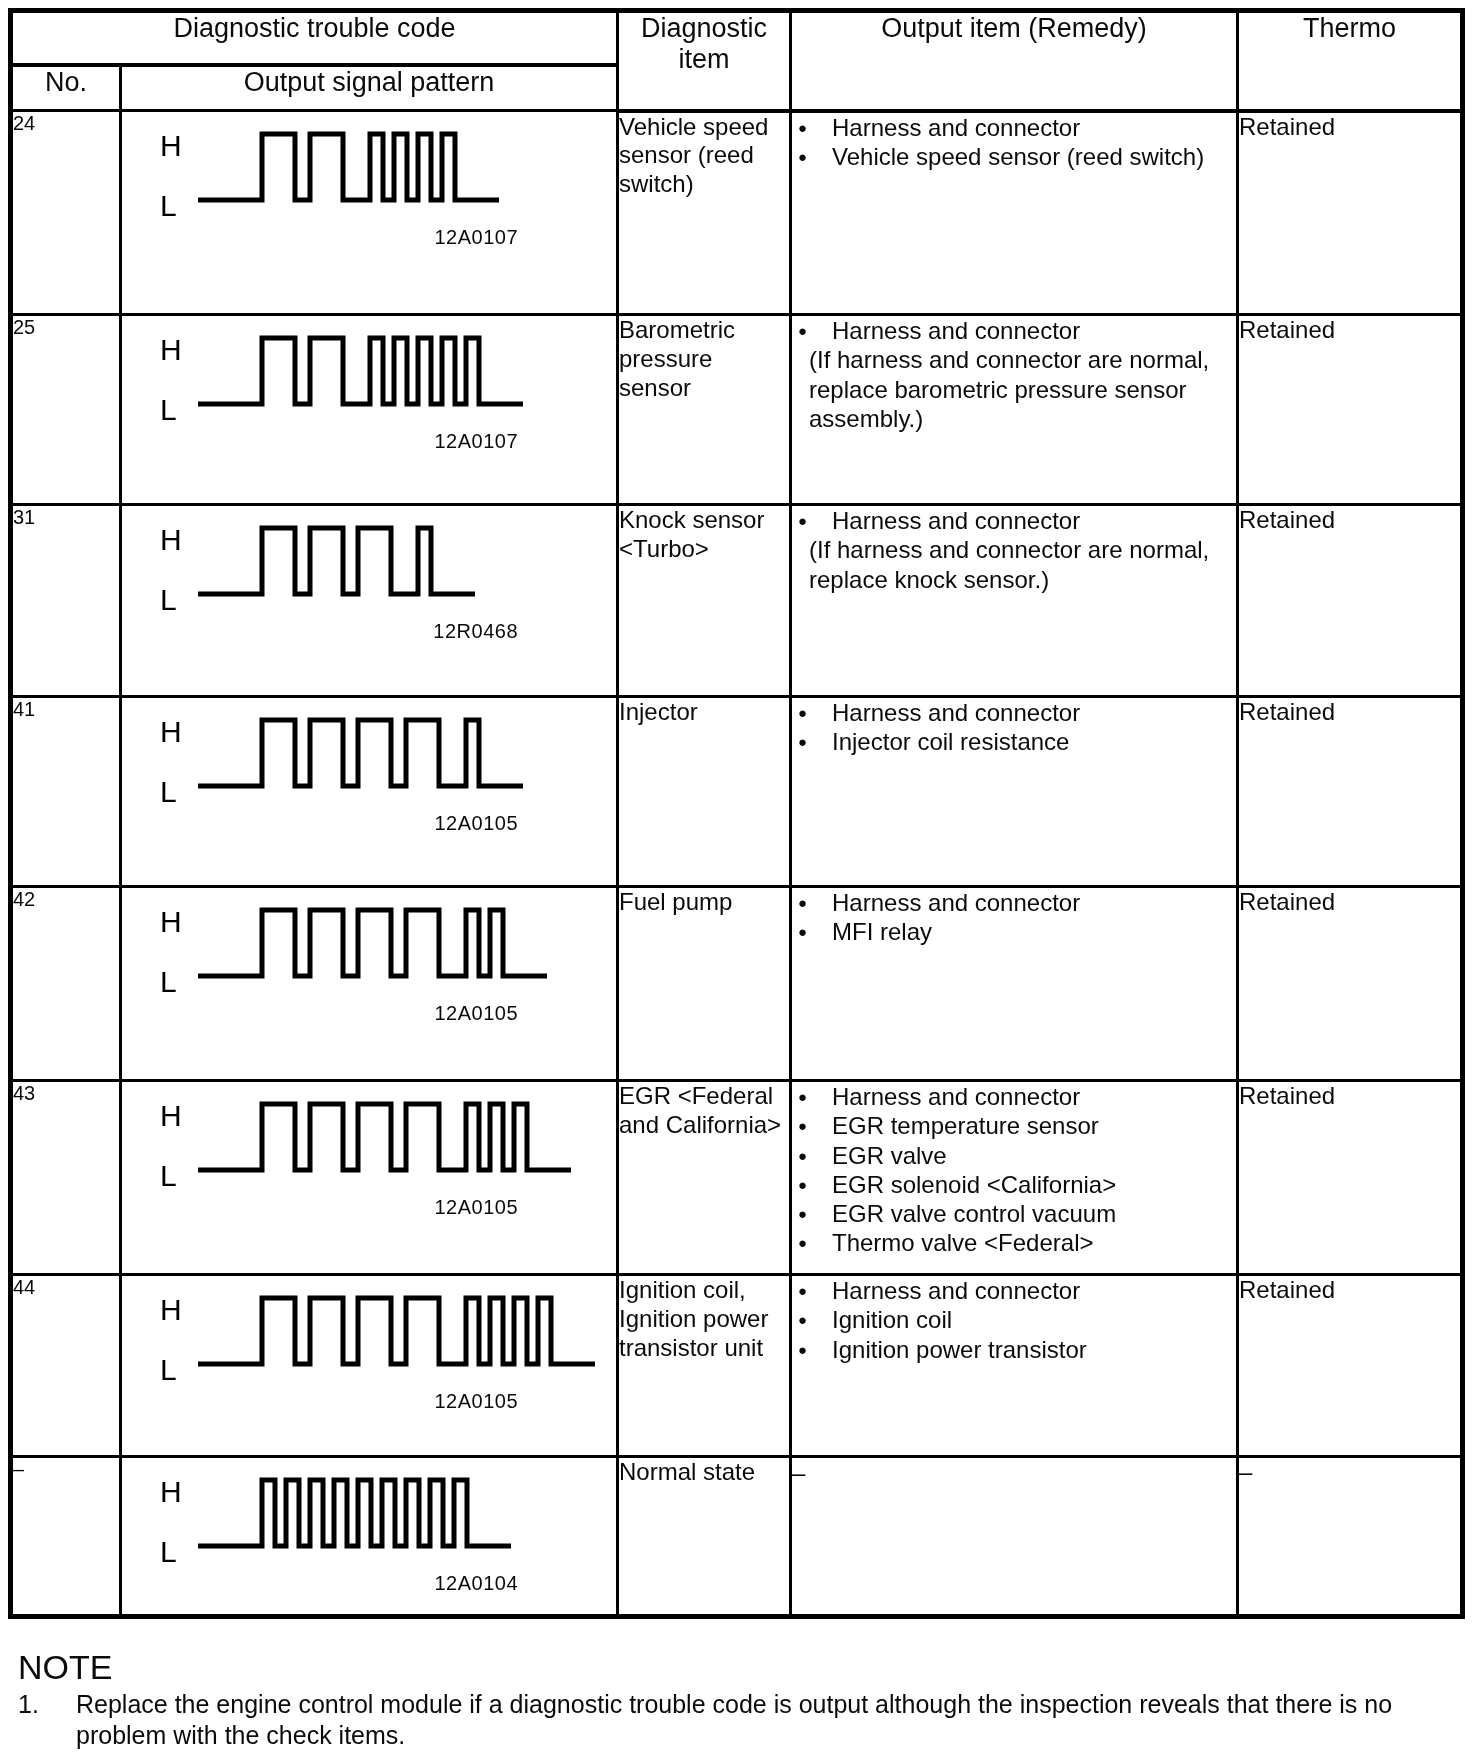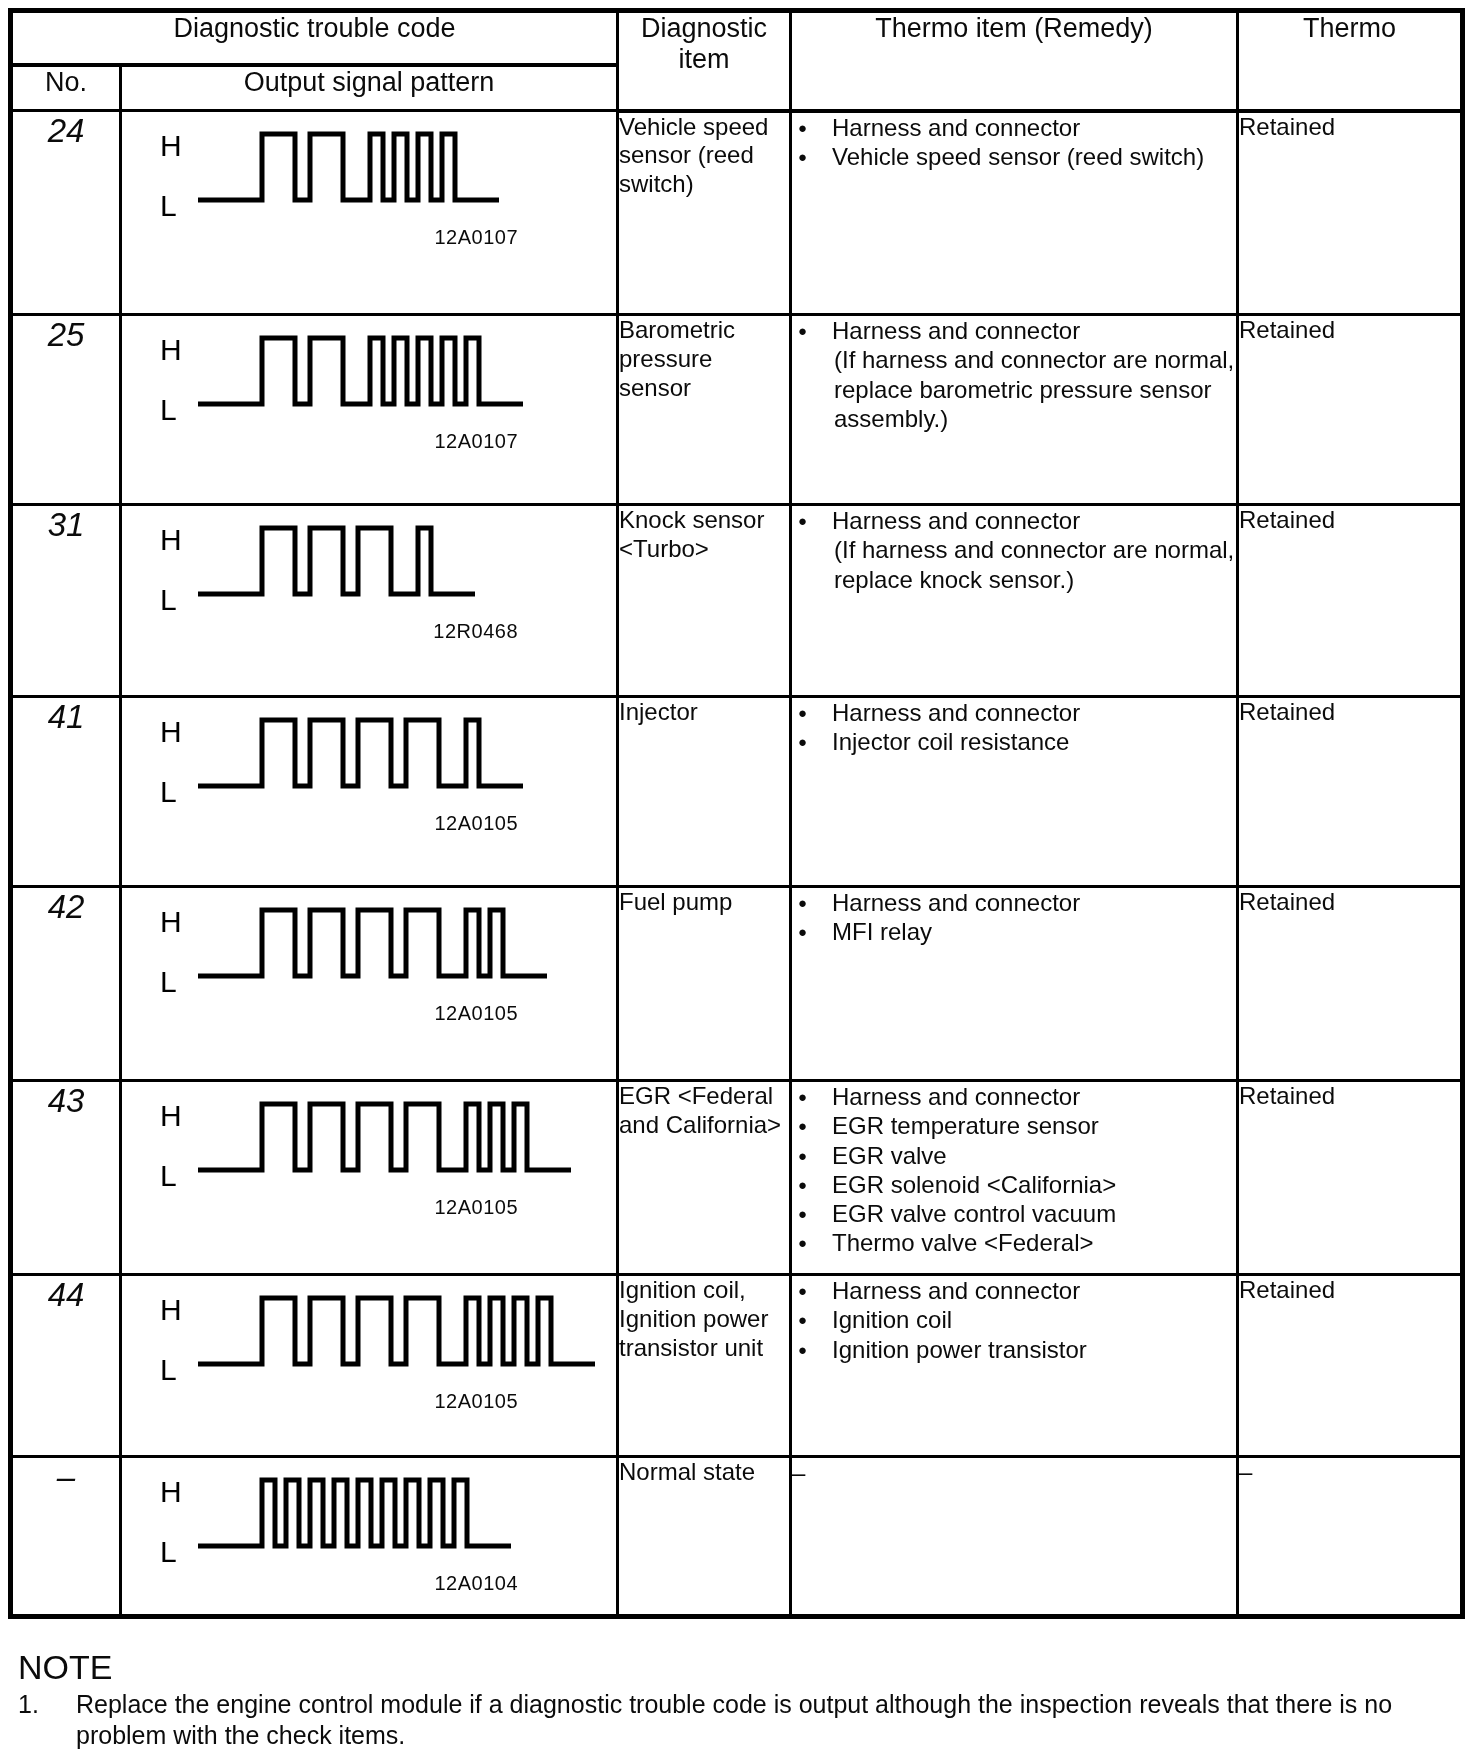--- a/index.html
+++ b/index.html
@@ -25,24 +25,23 @@
   thead th{
     font-weight:normal;
     font-size:27px;
     text-align:center;
     vertical-align:middle;
     background:#fff;
   }
   thead tr.h1 th{border-bottom:4px solid #000;}
   thead th.span2{border-bottom:4px solid #000;}
   td.no-cell{
-    font-size:33px;
-    text-align:center;
+    font-size:20px;
+    text-align:left;
     padding-top:16px;
-    font-style:italic;
   }
   td.pattern-cell{vertical-align:middle;}
   .pattern-wrap{display:flex;flex-direction:column;justify-content:center;}
   .wave-svg{display:block;margin-left:26px;}
   .wave-code{
     font-size:20px;
     text-align:right;
     padding-right:98px;
     margin-top:2px;
     letter-spacing:0.5px;
@@ -51,21 +50,21 @@
   td.item-cell{font-size:24px;line-height:1.2;padding:14px 6px 0 12px;}
   td.check-cell{font-size:24px;line-height:1.22;padding:12px 8px 0 18px;}
   td.memory-cell{font-size:24px;padding:14px 6px 0 16px;}
   .check-row{display:flex;align-items:flex-start;}
   .check-bullet{
     width:34px;flex:0 0 34px;
     font-size:15px;line-height:29px;
     text-align:left;padding-left:6px;
   }
   .check-text{flex:1;}
-  .check-note{margin-left:42px;}
+  .check-note{margin-left:17px;}
   .note-block{position:absolute;left:10px;top:1640px;width:1452px;}
   .note-title{font-size:34px;line-height:1.15;}
   .note-item{display:flex;font-size:25px;line-height:1.25;margin-top:2px;}
   .note-number{flex:0 0 50px;}
   .note-text{flex:1;margin-left:8px;}
 </style>
 </head>
 <body>
 
 <div class="page">
@@ -74,21 +73,21 @@
       <col style="width:110px">
       <col style="width:497px">
       <col style="width:173px">
       <col style="width:447px">
       <col style="width:225px">
     </colgroup>
     <thead>
       <tr class="h1" style="height:54px;">
         <th colspan="2" class="span2">Diagnostic trouble code</th>
         <th rowspan="2">Diagnostic item</th>
-        <th rowspan="2">Thermo item (Remedy)</th>
+        <th rowspan="2">Output item (Remedy)</th>
         <th rowspan="2">Thermo</th>
       </tr>
       <tr style="height:46px;">
         <th>No.</th>
         <th>Output signal pattern</th>
       </tr>
     </thead>
     <tbody>
         <tr style="height: 204px;">
           <td class="no-cell">24</td>

